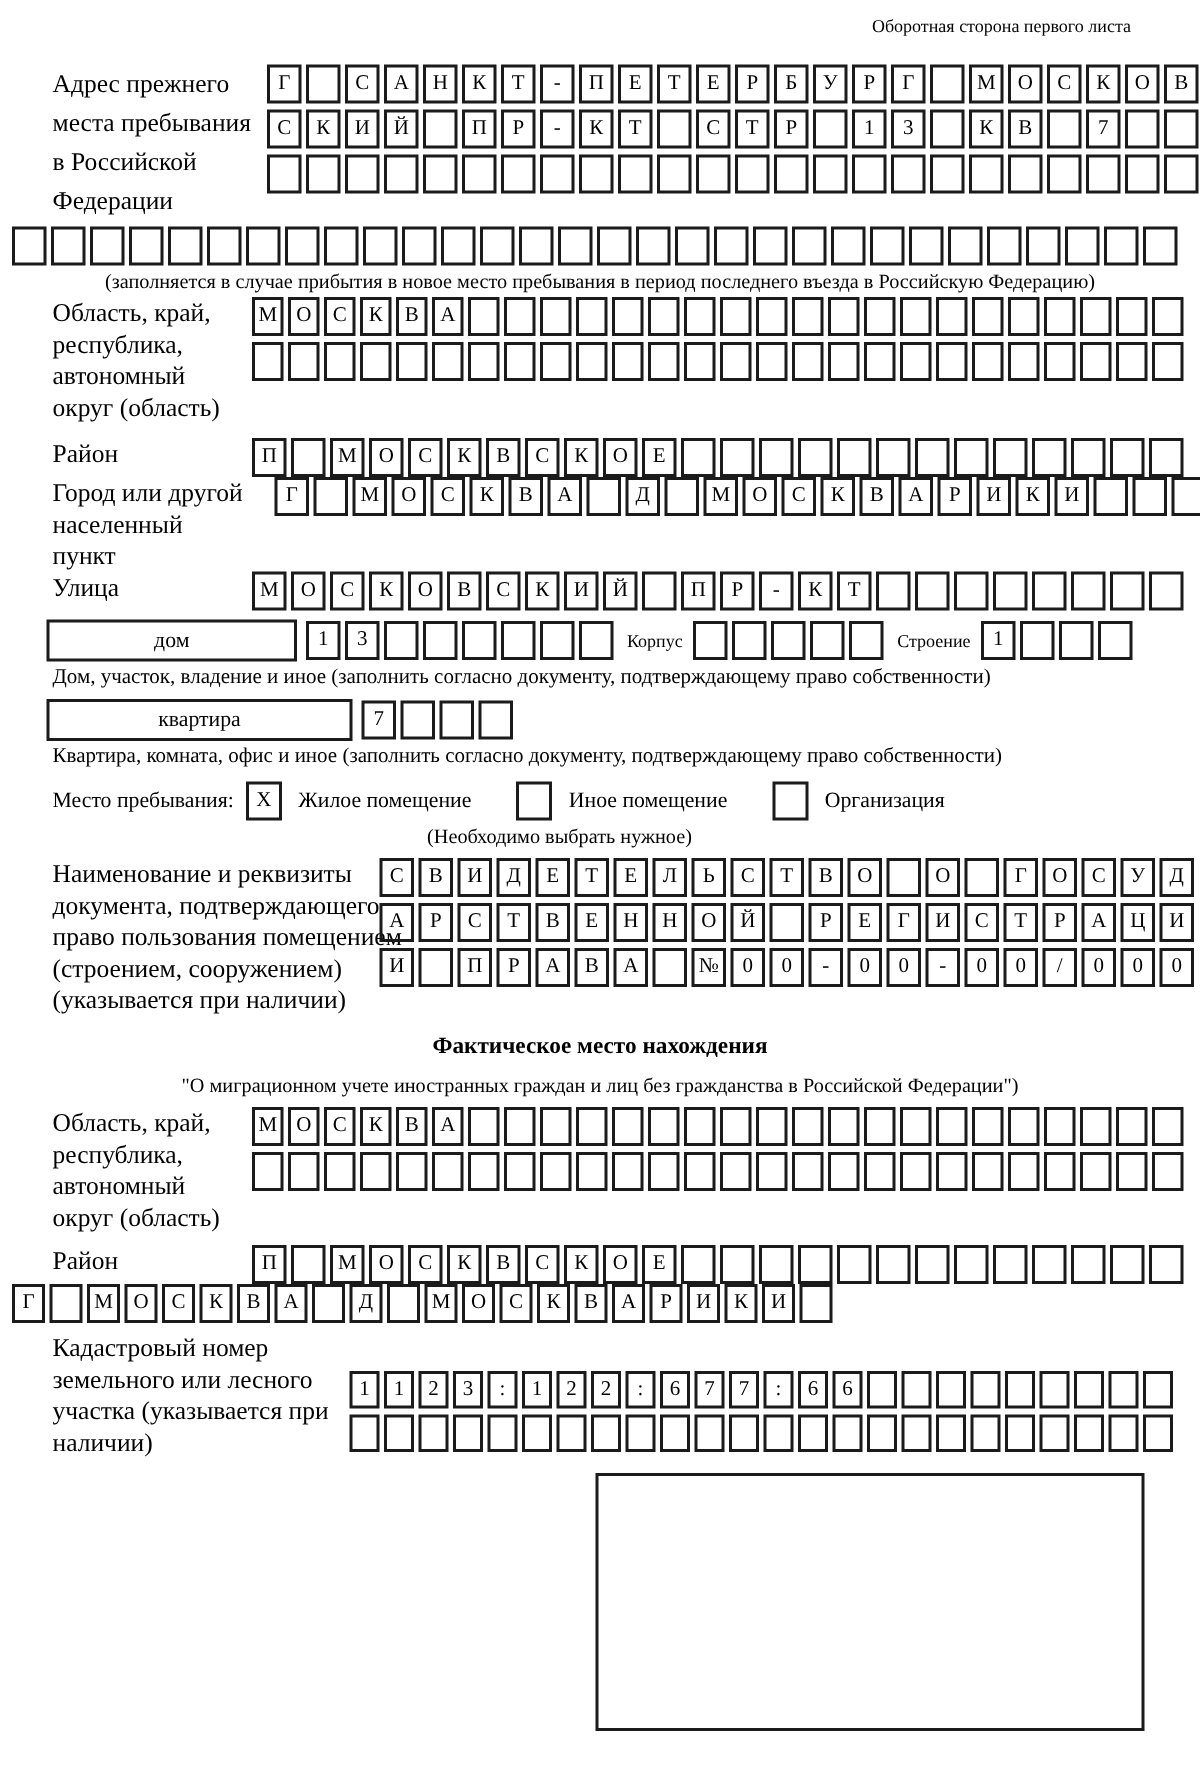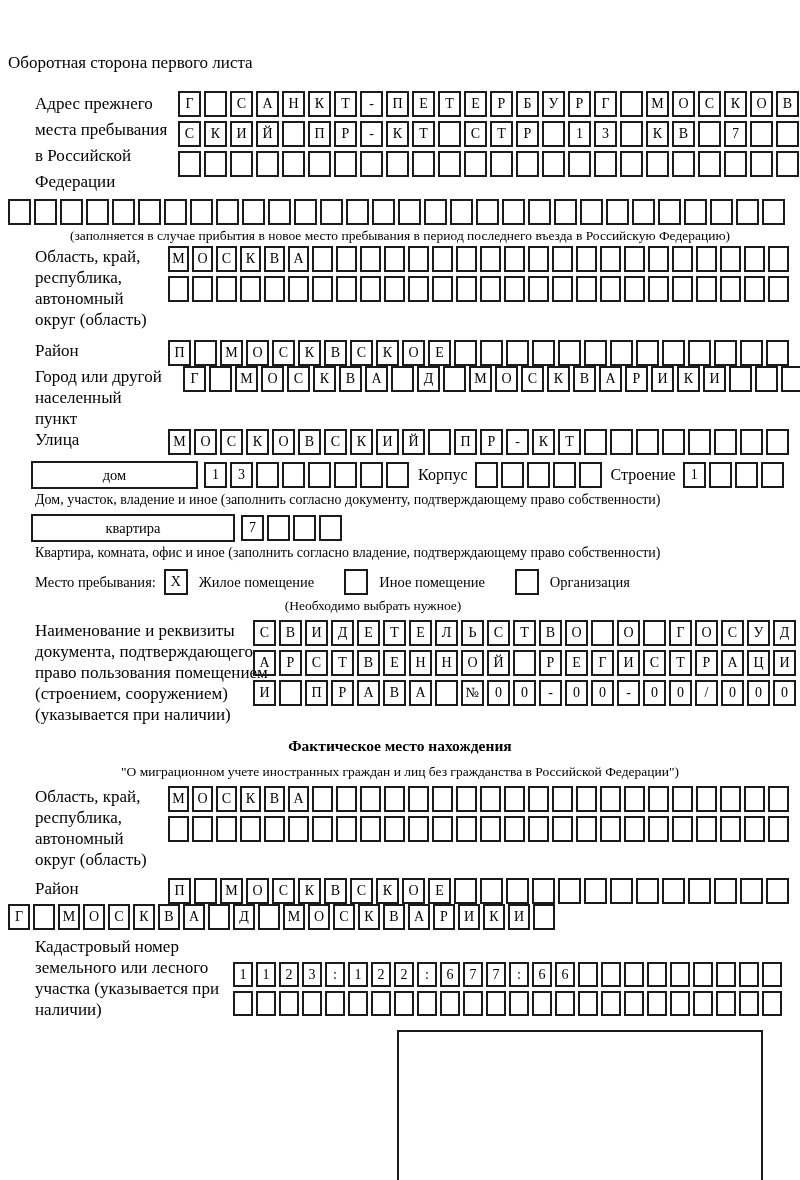--- a/index.html
+++ b/index.html
@@ -7,21 +7,21 @@
     position:relative;
     width:800px; min-height:1180px;
     margin:0 auto;
     background:#ffffff;
     color:#000;
     font-family:"Liberation Serif","DejaVu Serif",serif;
     box-sizing:border-box;
     padding:10px 8px 0 8px;
     overflow:hidden;
   }
-  .header-right { font-size:17px; padding-right:38px; margin-bottom:18px;margin-top:43px; }
+  .header-right { text-align:right; font-size:12px; padding-right:38px; margin-bottom:18px; }
 
   .row { display:flex; align-items:flex-start; }
   .label {
     flex:0 0 auto; font-size:17px; line-height:21px;
     padding-left:27px; box-sizing:border-box;
   }
   .lw170 { width:170px; line-height:26px; }
   .lw160 { width:160px; }
   .lw160 .inner, .lw175 .inner { display:block; width:128px; }
   .lw175 { width:175px; }
@@ -54,21 +54,21 @@
   .mt12 { margin-top:12px; }
 
   .houserow { display:flex; align-items:center; margin:6px 0 2px 23px; }
   .widebox {
     box-sizing:border-box; border:2px solid #1b1b1b; height:28px;
     display:flex; align-items:center; justify-content:center;
     font-size:14.5px; margin-right:6px;
   }
   .widebox.dom { width:167px; }
   .widebox.kvart { width:204px; }
-  .inline-label { font-size:16px; line-height:26px; margin:0 7px 0 9px; white-space:nowrap; }
+  .inline-label { font-size:12px; line-height:26px; margin:0 7px 0 9px; white-space:nowrap; }
   .caption { font-size:14px; line-height:17px; margin:2px 0 2px 27px; }
 
   .stayrow { display:flex; align-items:center; margin:8px 0 2px 27px; font-size:14.5px; }
   .checkbox {
     box-sizing:border-box; flex:0 0 auto;
     width:24px; height:26px; border:2px solid #1b1b1b;
     display:flex; align-items:center; justify-content:center;
     font-size:14px; margin:0 11px 0 8px;
   }
   .opt-label { margin-right:22px; white-space:nowrap; }
@@ -389,21 +389,21 @@
 
   <div class="houserow">
     <span class="widebox kvart">квартира</span>
     <span class="cells">
         <span class="cell">7</span>
         <span class="cell"></span>
         <span class="cell"></span>
         <span class="cell"></span>
       </span>
   </div>
-  <div class="caption">Квартира, комната, офис и иное (заполнить согласно владение, подтверждающему право собственности)</div>
+  <div class="caption">Квартира, комната, офис и иное (заполнить согласно документу, подтверждающему право собственности)</div>
 
   <div class="stayrow">
     <span>Место пребывания:</span>
     <span class="checkbox">X</span>
     <span class="opt-label">Жилое помещение</span>
     <span class="checkbox"></span>
     <span class="opt-label">Иное помещение</span>
     <span class="checkbox"></span>
     <span class="opt-label">Организация</span>
   </div>

